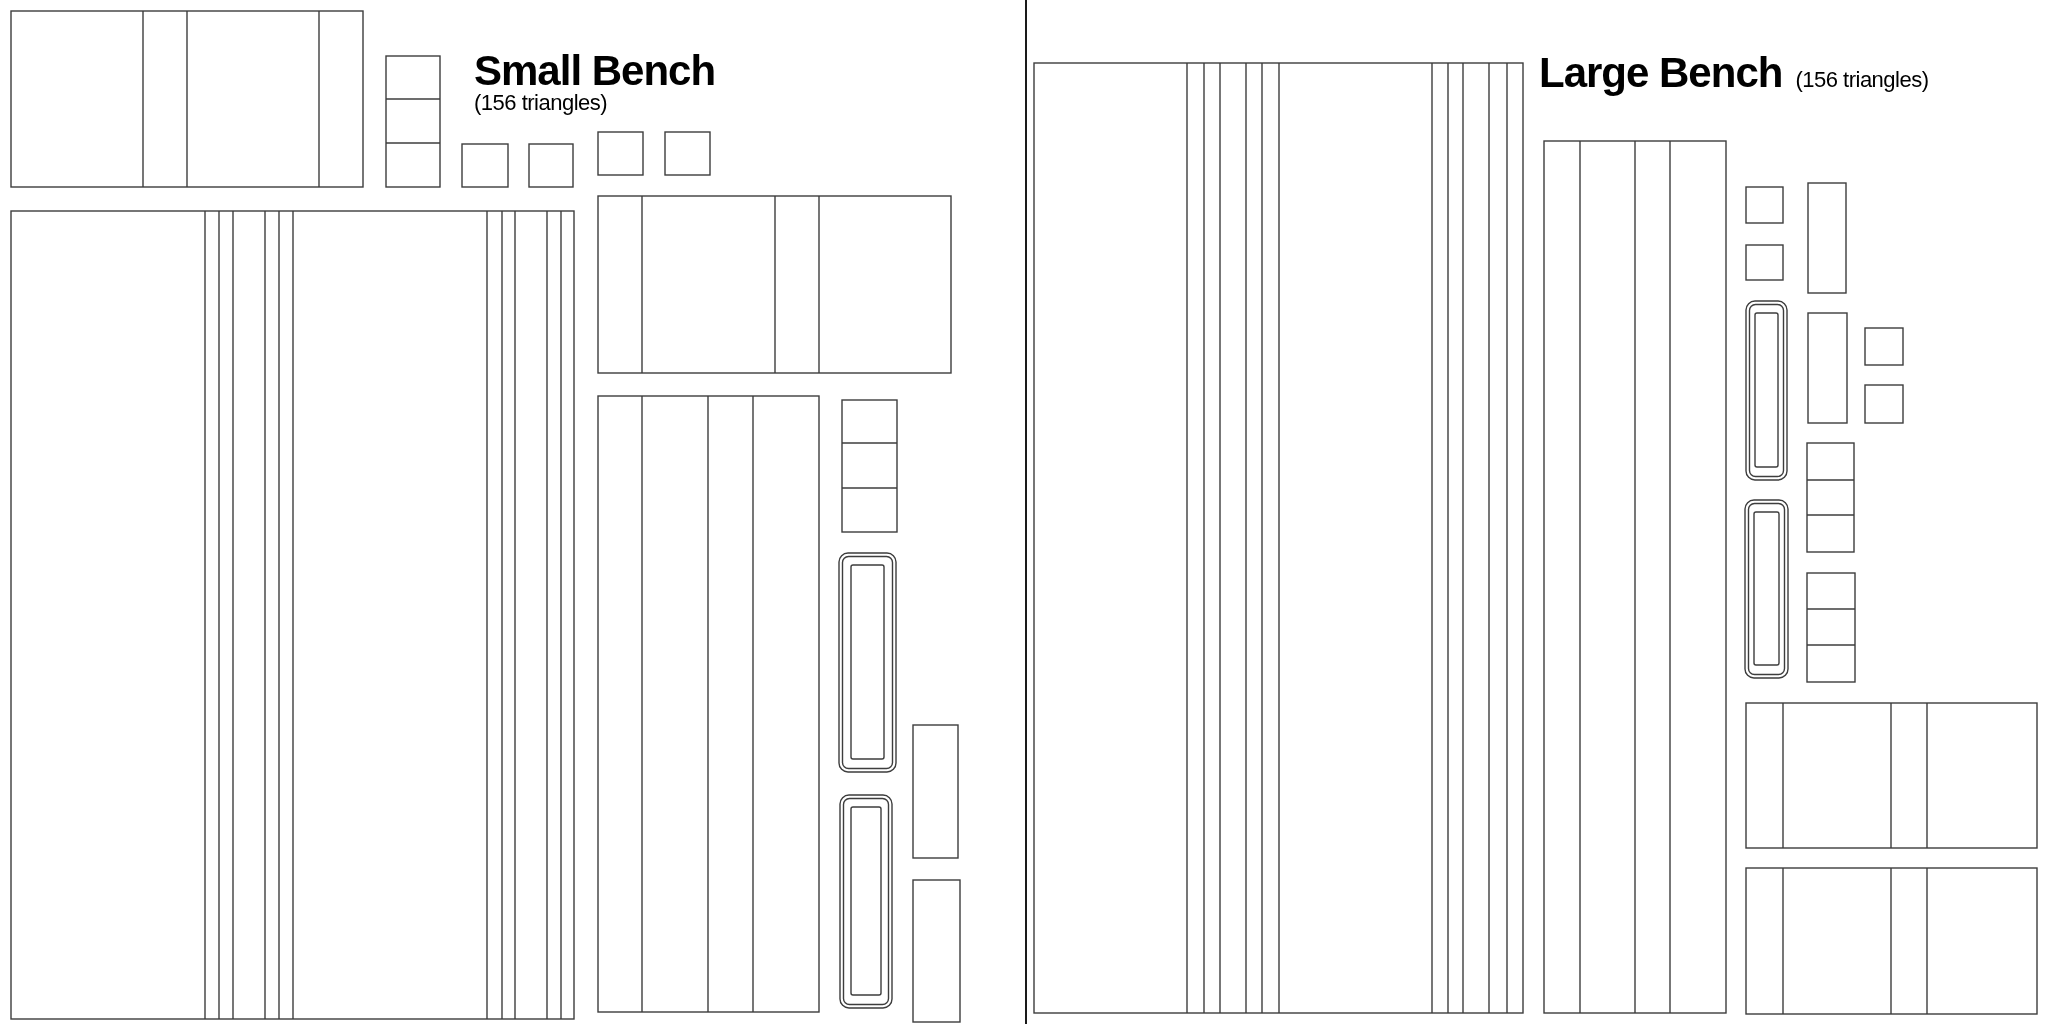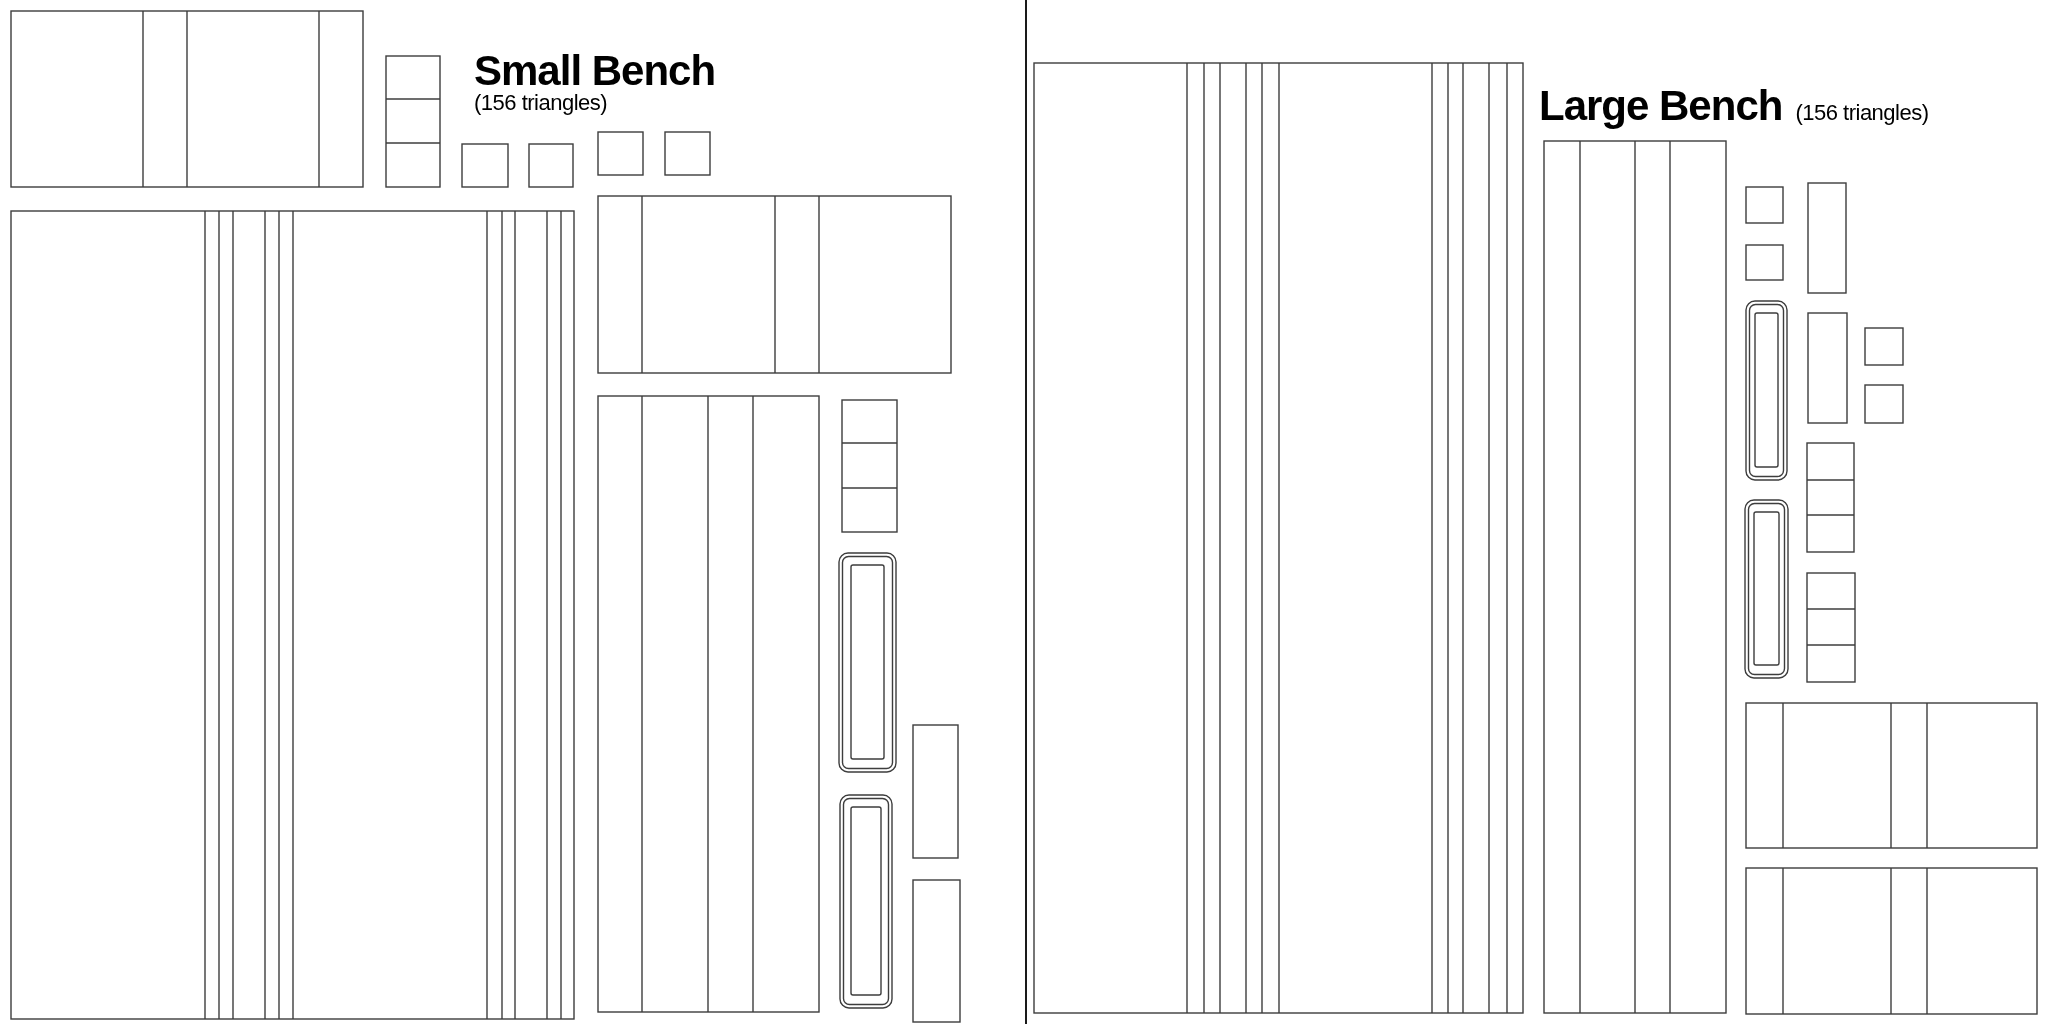--- a/index.html
+++ b/index.html
@@ -16,21 +16,21 @@
   .panel-title {
     position: absolute;
     display: flex;
     align-items: baseline;
     column-gap: 13px;
     white-space: nowrap;
     line-height: 1;
     color: #000000;
   }
   .pt-left  { left: 474px; top: 50px; flex-direction: column; }
-  .pt-right { left: 1539px; top: 52px; margin-top: 33px; }
+  .pt-right { left: 1539px; top: 52px; }
   .t-main {
     font-size: 42px;
     font-weight: bold;
     letter-spacing: -1px;
   }
   .t-sub {
     font-size: 22px;
     font-weight: normal;
     letter-spacing: -0.5px;
   }

